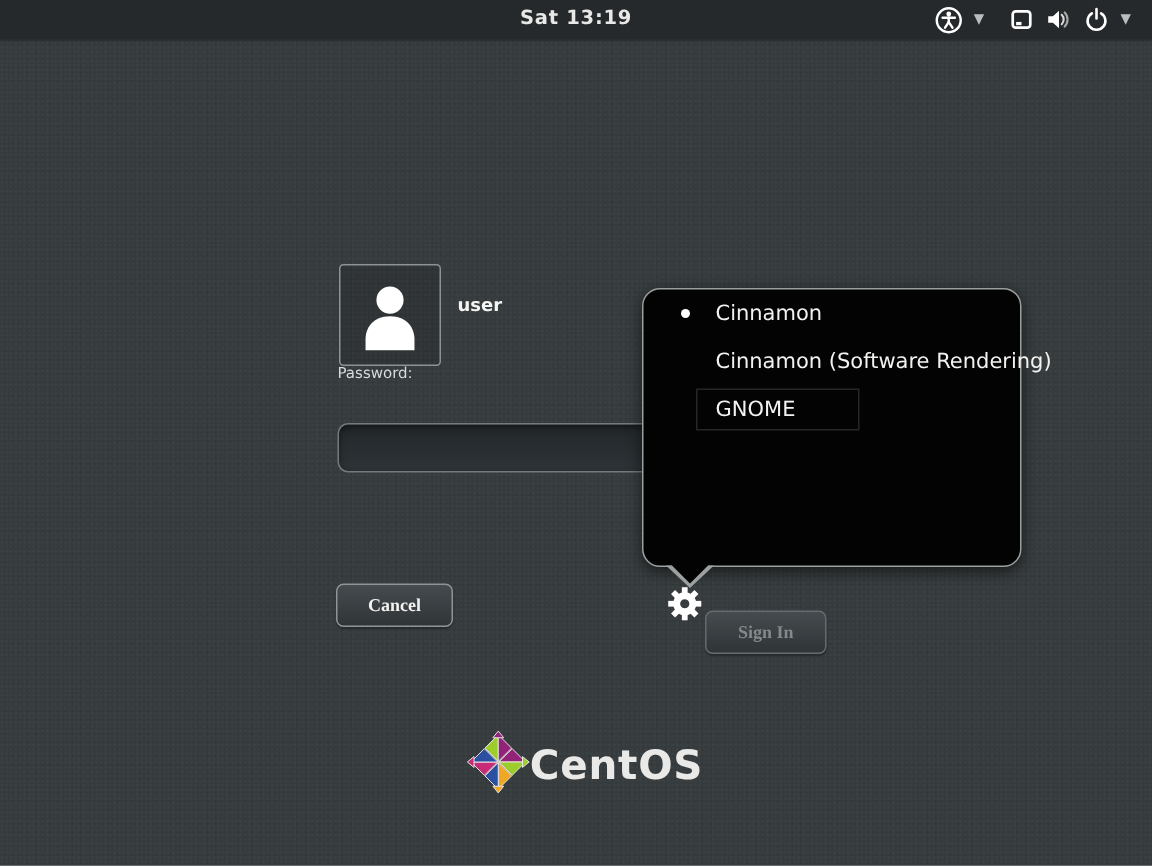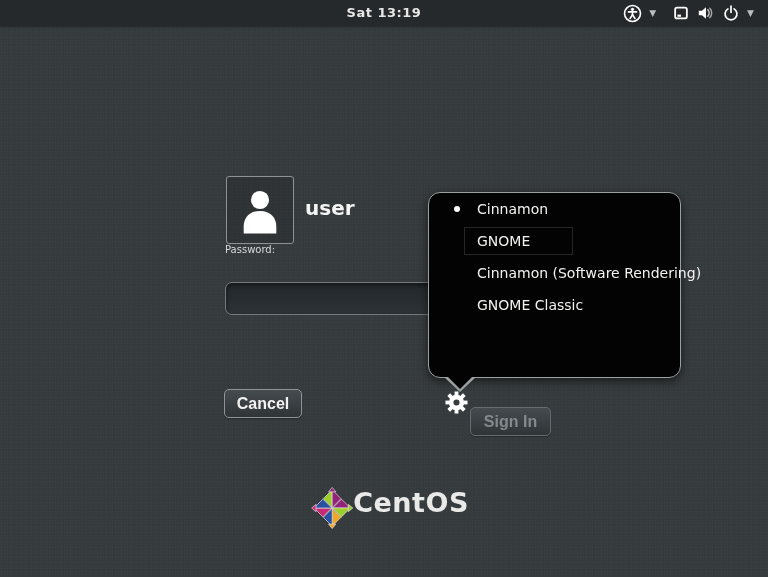--- a/index.html
+++ b/index.html
@@ -36,40 +36,40 @@
 
   
   .avatar-box {
     position: absolute; left: 226px; top: 176px; width: 68px; height: 68px;
     border: 1px solid #8d9394; border-radius: 3px;
     background: rgba(0,0,0,0.12);
     display: flex; align-items: flex-end; justify-content: center;
   }
   .username {
     position: absolute; left: 305px; top: 196px;
-    color: #f4f4f2; font-size: 20px; font-weight: bold;
+    color: #f4f4f2; font-size: 12px; font-weight: bold;
   }
   .password-label {
     position: absolute; left: 225px; top: 244px;
     color: #d8dbdb; font-size: 10px;
   }
   .password-input {
     position: absolute; left: 225px; top: 282px; width: 236px; height: 33px;
     border: 1px solid #757b7d; border-radius: 7px;
     background: linear-gradient(#22272a, #2d3336);
     box-shadow: inset 0 2px 4px rgba(0,0,0,0.45);
     color: #fff; font-size: 15px; padding: 0 10px; outline: none;
   }
 
   .btn {
     position: absolute; height: 29px;
     border: 1px solid #8f9495; border-radius: 5px;
     background: linear-gradient(#454b4e, #2f3437);
-    color: #f2f2f0; font-size: 16px; font-weight: bold;
-    font-family: Liberation Sans, sans-serif;
+    color: #f2f2f0; font-size: 12px; font-weight: bold;
+    font-family: Liberation Serif, serif;
     box-shadow: 0 1px 1px rgba(0,0,0,0.3);
     cursor: pointer;
   }
   .btn-cancel { left: 224px; top: 389px; width: 78px; }
   .btn-signin { left: 470px; top: 407px; width: 81px; color: #84898b; border-color: #666c6e; }
   .gear-btn {
     position: absolute; left: 445px; top: 391px; width: 23px; height: 23px;
     background: none; border: none; padding: 0; color: #ffffff; cursor: pointer;
   }
   .gear-btn svg { display: block; }
@@ -99,21 +99,21 @@
   .popup-tail { position: absolute; left: 15px; top: 100%; width: 0; height: 0;
     border-left: 16px solid transparent; border-right: 16px solid transparent;
     border-top: 15px solid #9ba0a1; }
   .popup-tail-inner { position: absolute; left: 17px; top: 100%; margin-top: -2px; width: 0; height: 0;
     border-left: 14px solid transparent; border-right: 14px solid transparent;
     border-top: 14px solid #030303; }
 
   
   .brand {
     position: absolute; left: 50%; top: 487px; transform: translateX(-50%);
-    display: flex; margin-left: 6px;
+    display: flex; align-items: center; margin-left: 6px;
   }
   .brand-text { color: #e9e9e7; font-size: 27px; font-weight: bold; letter-spacing: 0.5px; }
 </style>
 </head>
 <body>
 
 <div class="screen">
 
   <div class="top-bar">
     <div class="clock">Sat 13:19</div>
@@ -170,28 +170,25 @@
   <div class="username">user</div>
 
   <div class="password-label">Password:</div>
   <input class="password-input" type="password" value="" style="">
 
   <div class="session-popup">
     <div class="session-item">
       <span class="dot"></span>
       <span>Cinnamon</span>
     </div>
+    <div class="session-item">
+      <span>Cinnamon (Software Rendering)</span>
+    </div>
     <div class="session-item focused">
       <span class="ring">GNOME</span>
-    </div>
-    <div class="session-item">
-      <span>Cinnamon (Software Rendering)</span>
-    </div>
-    <div class="session-item">
-      <span>GNOME Classic</span>
     </div>
     <div class="popup-tail"></div>
     <div class="popup-tail-inner"></div>
   </div>
 
   <button class="btn btn-cancel">Cancel</button>
   <button class="gear-btn">
     <span>
       <svg width="23" height="23" viewBox="-12 -12 24 24" fill="#ffffff">
         <g>

